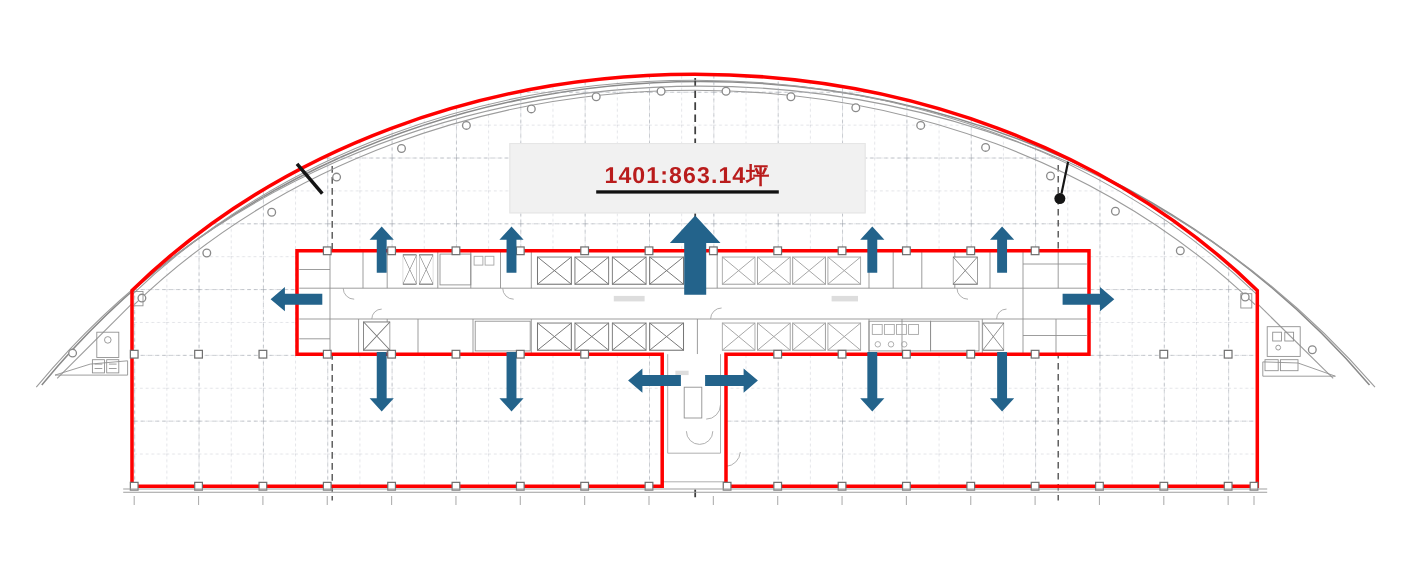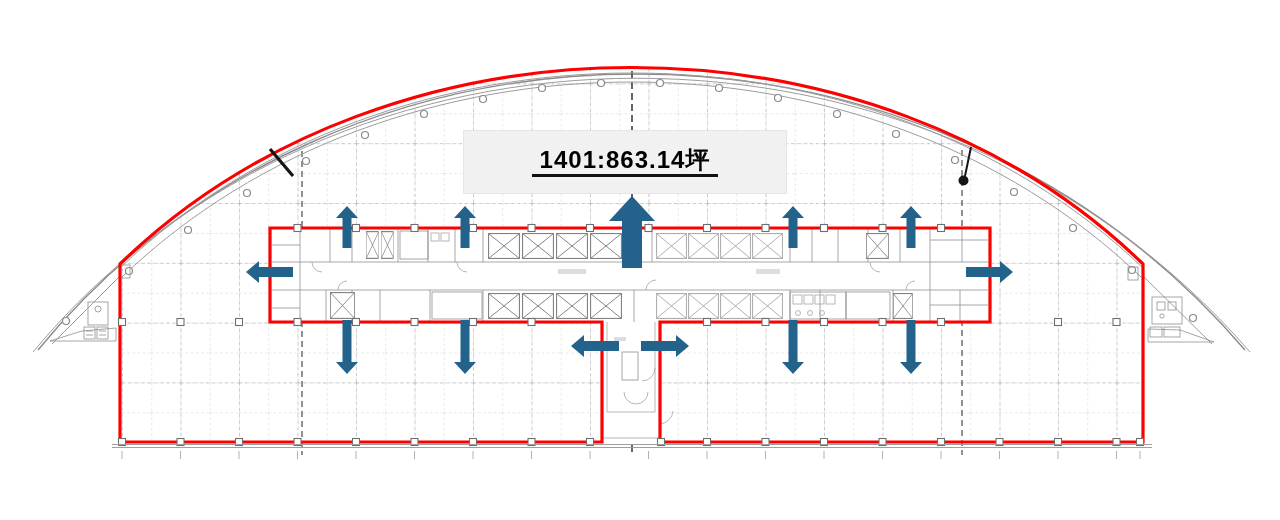--- a/index.html
+++ b/index.html
@@ -20,21 +20,21 @@
   .dark-dash-c{stroke:#3f3f3f;stroke-width:1.6;stroke-dasharray:7 4;fill:none;}
   .ground{stroke:#9f9f9f;stroke-width:1;fill:none;}
   .tick{stroke:#b0b0b0;stroke-width:1;fill:none;}
   .arrow{fill:#23638b;}
   .blackmark{stroke:#151515;fill:none;}
   .smudge{fill:#cfcfcf;opacity:0.7;}
   
   .area-label{position:absolute;left:463px;top:130px;width:322px;height:62px;
               background:#f1f1f1;border:1px solid #e6e6e6;display:flex;
               align-items:center;justify-content:center;}
-  .area-label span{font-size:24px;font-weight:bold;color:#000000;letter-spacing:1px;
+  .area-label span{font-size:21px;font-weight:bold;color:#b91c1c;letter-spacing:1px;
                    border-bottom:3px solid #111111;padding:0 8px 1px 8px;line-height:1.1;}
 </style>
 </head>
 <body>
 
 <div class="stage">
 
 <svg width="1280" height="520" viewBox="0 0 1280 520">
   <defs>
     <pattern id="g1" x="122" y="143.2" width="29.25" height="29.9" patternUnits="userSpaceOnUse">

